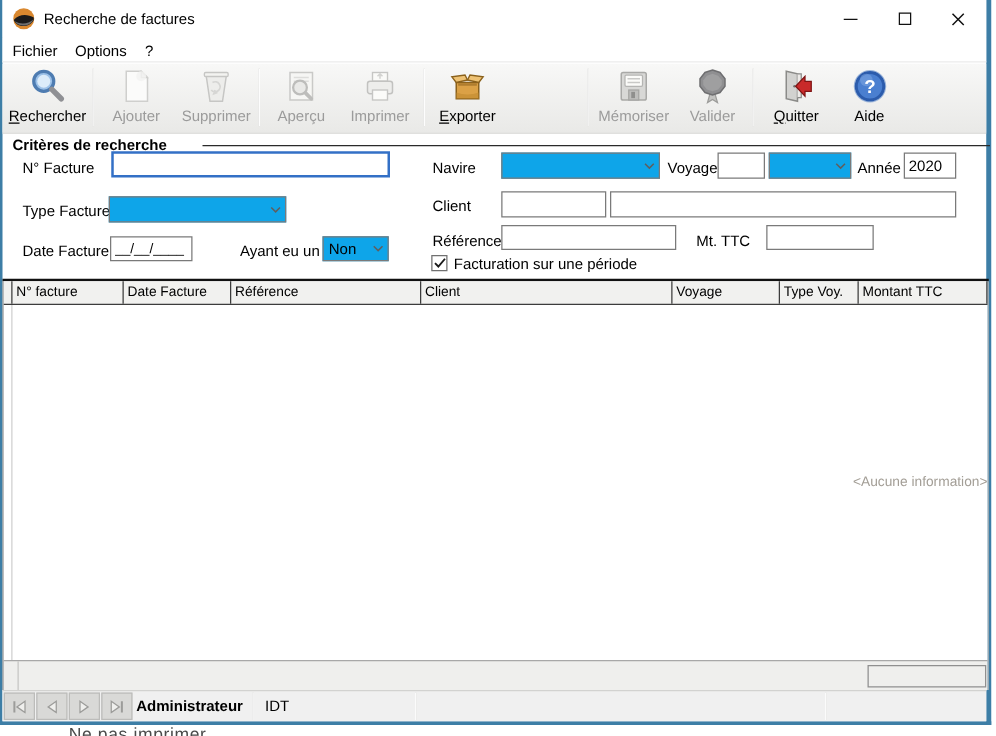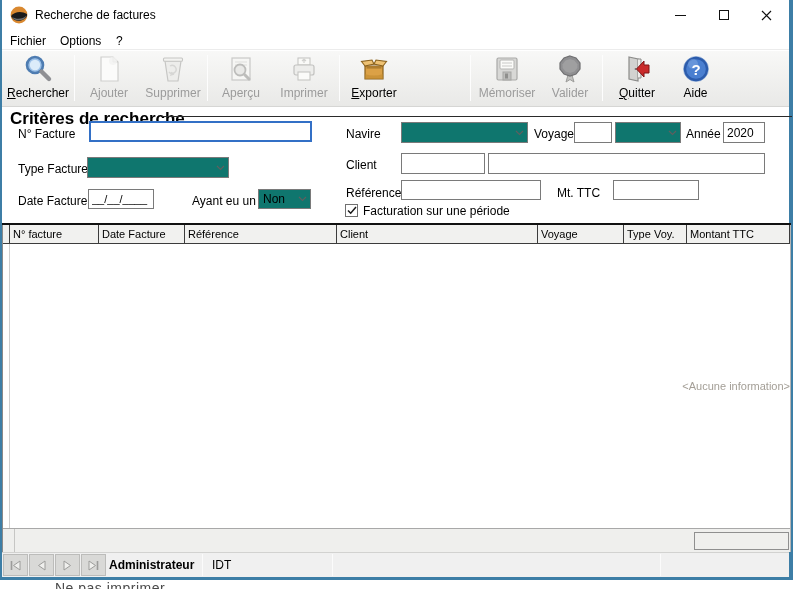--- a/index.html
+++ b/index.html
@@ -34,27 +34,27 @@
   .toolbar{position:absolute;left:0;top:51px;width:787px;height:56px;
     background:linear-gradient(#f8f8f7,#e9e9e7);border-bottom:1px solid #d6d6d4;}
   .tbtn{position:absolute;top:2px;height:52px;text-align:center;}
   .tbtn .ticon{display:block;margin:0 auto;width:32px;height:32px;}
   .tbtn .tlabel{display:block;font-size:12px;margin-top:1px;color:#000;}
   .tbtn.disabled .tlabel{color:#9b9b9b;}
   .ul-first::first-letter{text-decoration:underline;}
   .tsep{position:absolute;top:4px;width:1px;height:46px;background:#c3c3c1;border-right:1px solid #fdfdfd;}
 
   
-  .criteria-title{position:absolute;left:8px;top:109px;font-size:17px;font-weight:bold;}
+  .criteria-title{position:absolute;left:8px;top:109px;font-size:12px;font-weight:bold;}
   .criteria-line{position:absolute;left:160px;top:116px;width:630px;height:1px;background:#2a2a2a;}
   .flabel{position:absolute;font-size:12px;white-space:nowrap;}
   .tinput{position:absolute;height:21px;border:1px solid #7a7a7a;background:#fff;font-size:12px;
     font-family:"Liberation Sans",sans-serif;padding:0 3px;}
   .tinput.focused{border:2px solid var(--focus-border);}
-  .combo{position:absolute;height:21px;border:1px solid #7a7a7a;background:#0f766e;display:flex;align-items:center;}
+  .combo{position:absolute;height:21px;border:1px solid #7a7a7a;background:#0ea5e9;display:flex;align-items:center;}
   .combo .cval{flex:1;font-size:12px;padding-left:4px;}
   .combo .chev{width:15px;height:100%;display:flex;align-items:center;justify-content:center;}
   .checkbox{position:absolute;width:13px;height:13px;border:1px solid #707070;background:#fff;
     display:flex;align-items:center;justify-content:center;}
 
   
   .grid-top{position:absolute;left:0;top:223px;width:789px;height:2px;background:#111;}
   .grid{position:absolute;left:0;top:225px;width:789px;height:327px;border-left:1px solid #8a8a8a;border-right:1px solid #b5b5b5;}
   .ghead{display:flex;height:19px;background:#f1f1ef;border-bottom:1px solid #3c3c3c;}
   .ghead .gcell{font-size:11px;line-height:18px;padding-left:3px;border-right:1px solid #3c3c3c;

